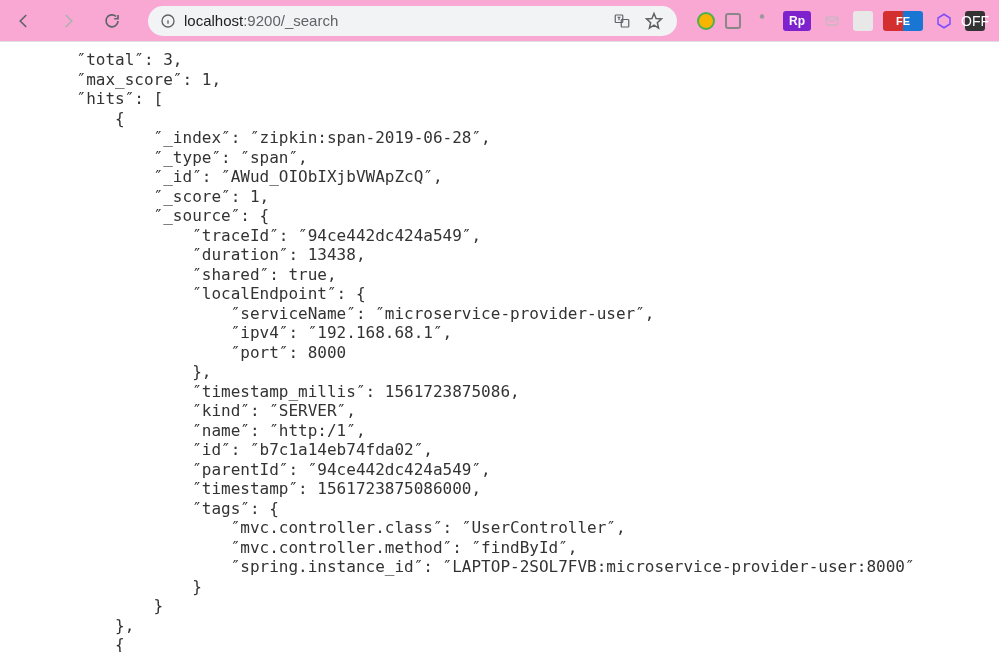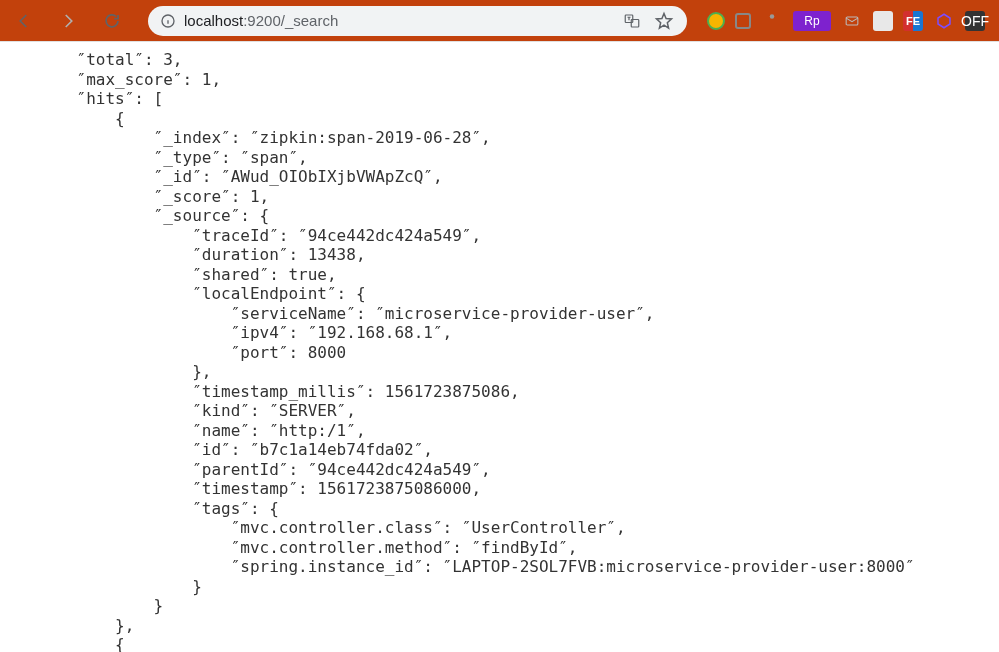--- a/index.html
+++ b/index.html
@@ -13,21 +13,21 @@
       width: 999px;
       height: 652px;
       overflow: hidden;
     }
     .toolbar {
       display: flex;
       align-items: center;
       height: 42px;
       padding: 0 8px;
       border-bottom: 1px solid #e0e0e0;
-      background: #c2410c;
+      background: #f9a8d4;
       gap: 12px;
     }
     .nav-btn {
       width: 32px;
       height: 32px;
       display: flex;
       align-items: center;
       justify-content: center;
       border-radius: 50%;
       cursor: pointer;
@@ -149,29 +149,29 @@
   </div>
   <div class="ext-icons">
     <div class="ext-icon" style="background:#f7b500;border-radius:50%;width:18px;height:18px;border:2px solid #4caf50"></div>
     <div class="ext-icon" style="border:2px solid #888;width:16px;height:16px"></div>
     <div class="ext-icon">
       <svg viewBox="0 0 24 24" width="18" height="18" fill="#999">
           <circle cx="12" cy="6" r="3"></circle>
           <path d="M12 9 L12 14 M12 14 L6 20 M12 14 L18 20"></path>
         </svg>
     </div>
-    <div class="ext-icon" style="background:#7e22ce;color:#fff;font-weight:normal;width:38px;height:20px">Rp</div>
+    <div class="ext-icon" style="background:#7e22ce;color:#fff;font-weight:bold;width:28px;height:20px">Rp</div>
     <div class="ext-icon">
       <svg viewBox="0 0 24 24" width="18" height="14" fill="none" stroke="#bbb" stroke-width="1.8">
           <rect x="2" y="5" width="20" height="14" rx="2"></rect>
           <path d="M2 7 L12 13 L22 7"></path>
         </svg>
     </div>
     <div class="ext-icon" style="background:#e8e8e8;width:20px;height:20px"></div>
-    <div class="ext-icon" style="background:linear-gradient(90deg,#d32f2f 50%,#1976d2 50%);color:#fff;font-weight:bold;width:20px;height:20px;font-size:11px">FE</div>
+    <div class="ext-icon" style="background:linear-gradient(90deg,#d32f2f 50%,#1976d2 50%);color:#fff;font-weight:bold;width:40px;height:20px;font-size:11px">FE</div>
     <div class="ext-icon">
       <svg viewBox="0 0 24 24" width="18" height="18" fill="none" stroke="#7c4dff" stroke-width="2">
           <polygon points="12,3 20,8 20,16 12,21 4,16 4,8"></polygon>
         </svg>
     </div>
     <div class="ext-icon" style="background:#333;color:#fff;font-size:14px;width:20px;height:20px">OFF</div>
   </div>
 </div>
 
 <div class="content"><pre id="json-pre" style="padding-left: 38px;">    ″total″: 3,

